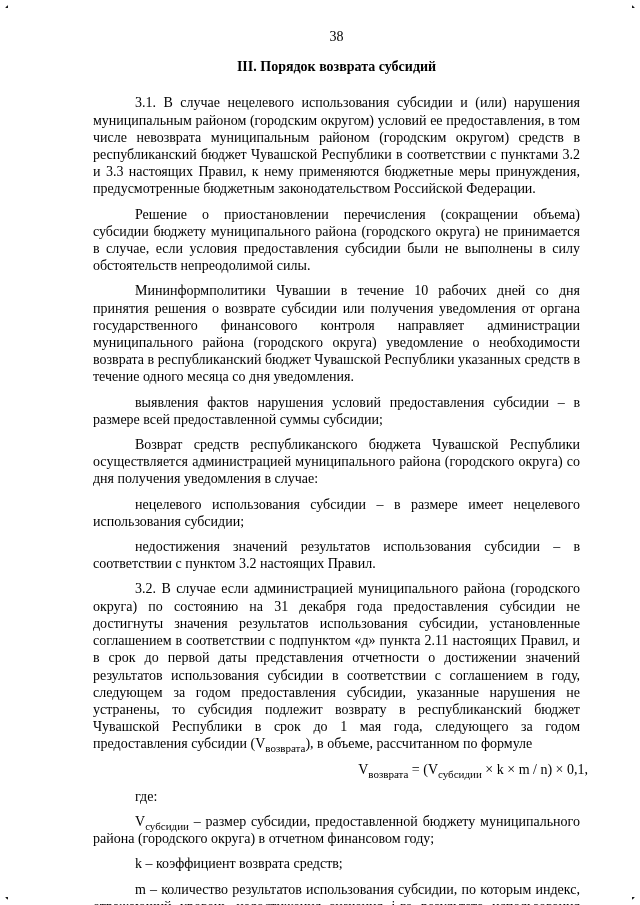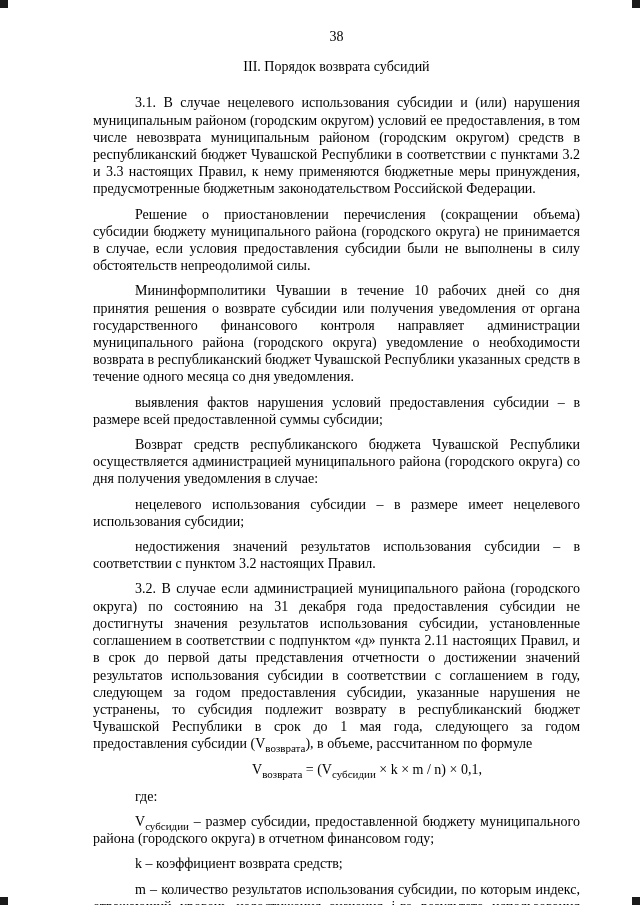--- a/index.html
+++ b/index.html
@@ -8,48 +8,49 @@
     position: relative;
     width: 640px;
     height: 905px;
     background: #ffffff;
     color: #000000;
     font-family: "Liberation Serif", "DejaVu Serif", serif;
     font-size: 14px;
     line-height: 17.2px;
     padding: 28px 52px 0 85px;
     overflow: hidden;
+    border-radius: 22px;
   }
   .corner-mark {
     position: absolute;
     width: 8px;
     height: 8px;
     background: #1a1a1a;
   }
   .corner-mark.tl { top: 0; left: 0; }
   .corner-mark.tr { top: 0; right: 0; }
   .corner-mark.bl { bottom: 0; left: 0; }
   .corner-mark.br { bottom: 0; right: 0; }
   .page-number {
     text-align: center;
     margin: 0 0 13px 0;
   }
   .heading {
     text-align: center;
-    font-weight: normal;
+    font-weight: bold;
     font-size: 14px;
     margin: 0 0 19px 0;
   }
   .para {
     margin: 8px;
     text-align: justify;
     text-indent: 42px;
   }
   .para.formula {
-    text-align: center;
+    text-align: right;
     text-indent: 0;
     padding-left: 61px;
     margin: 8px 0 10px 0;
   }
   sub {
     font-size: 11px;
     line-height: 0;
   }
 </style>
 </head>

